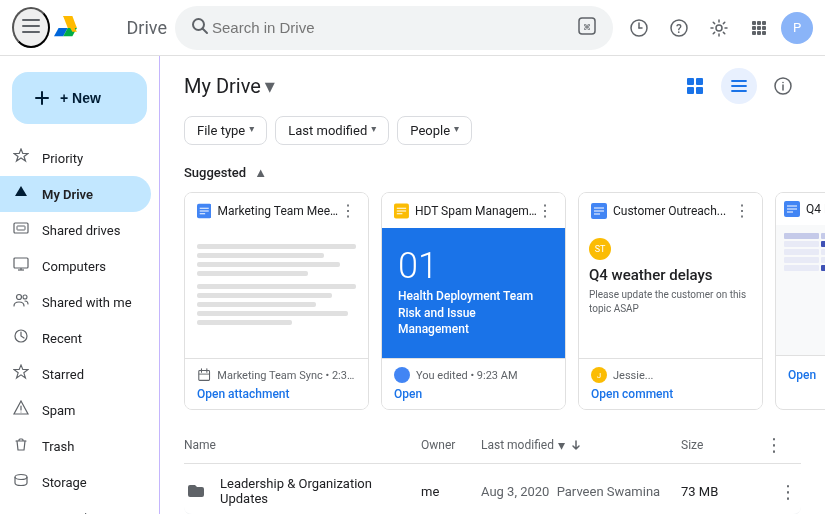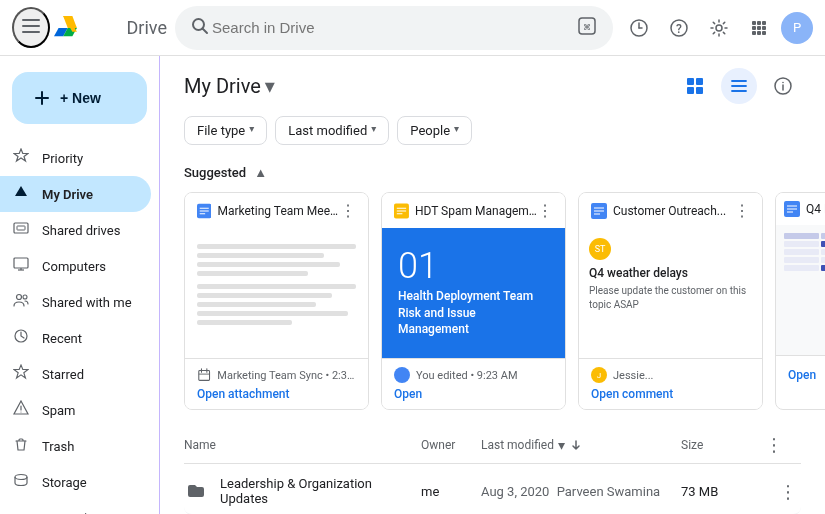--- a/index.html
+++ b/index.html
@@ -433,21 +433,21 @@
                 <line x1="3" y1="11" x2="9" y2="11" stroke="white" stroke-width="1.2"></line>
               </svg>
             <span class="card-title">Customer Outreach...</span>
           </div>
           <span class="card-menu">⋮</span>
         </div>
         <div class="card-preview" style="background:#fff;padding:10px;height:130px;">
           <div style="display:flex;align-items:flex-start;gap:4px;margin-bottom:6px;">
             <div style="width:22px;height:22px;border-radius:50%;background:#fbbc04;display:flex;align-items:center;justify-content:center;font-size:9px;color:white;flex-shrink:0;">ST</div>
           </div>
-          <div style="font-size:12px;color:#202124;font-weight:500;margin-bottom:4px;">Q4 weather delays</div>
+          <div style="font-size:15px;color:#202124;font-weight:500;margin-bottom:4px;">Q4 weather delays</div>
           <div style="font-size:10px;color:#5f6368;line-height:1.4;">Please update the customer on this topic ASAP</div>
         </div>
         <div class="card-footer">
           <div class="card-footer-row">
             <div style="width:16px;height:16px;border-radius:50%;background:#fbbc04;display:flex;align-items:center;justify-content:center;font-size:8px;color:white;flex-shrink:0;">J</div>
             <span class="card-footer-text">Jessie...</span>
           </div>
           <div class="card-action">Open comment</div>
         </div>
       </div>

